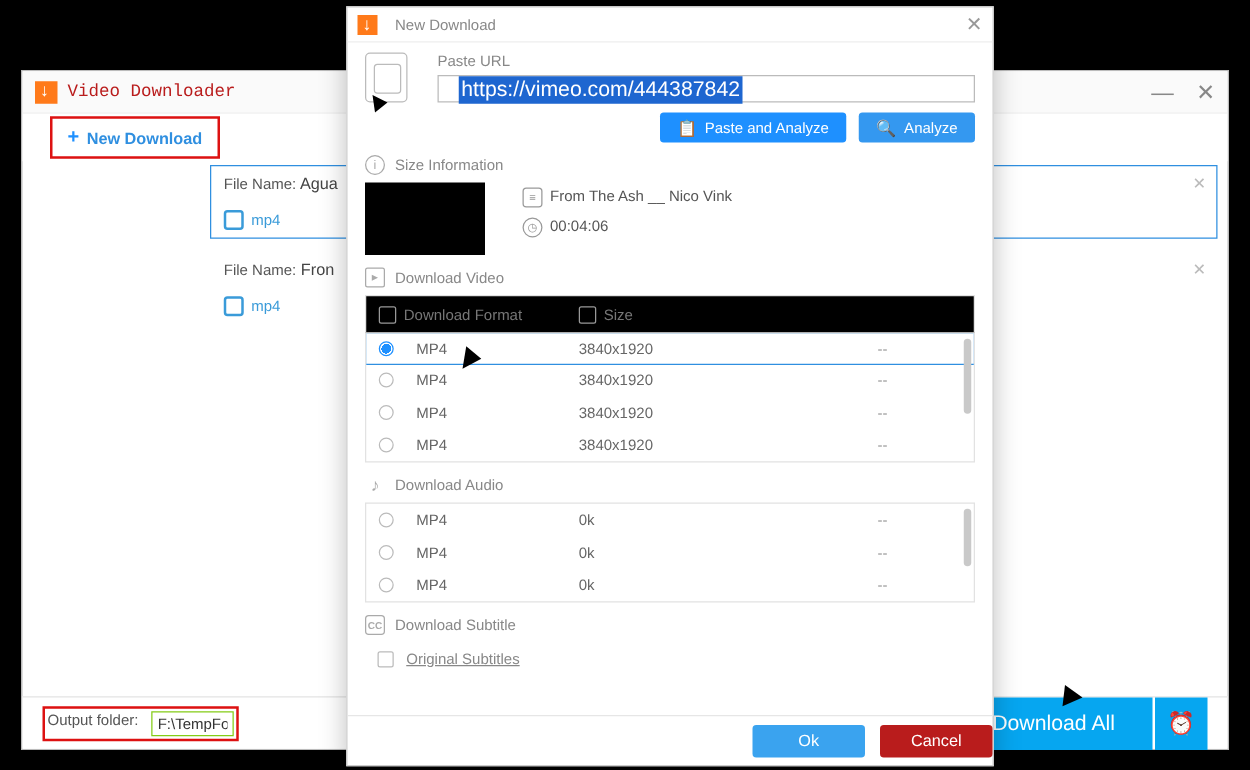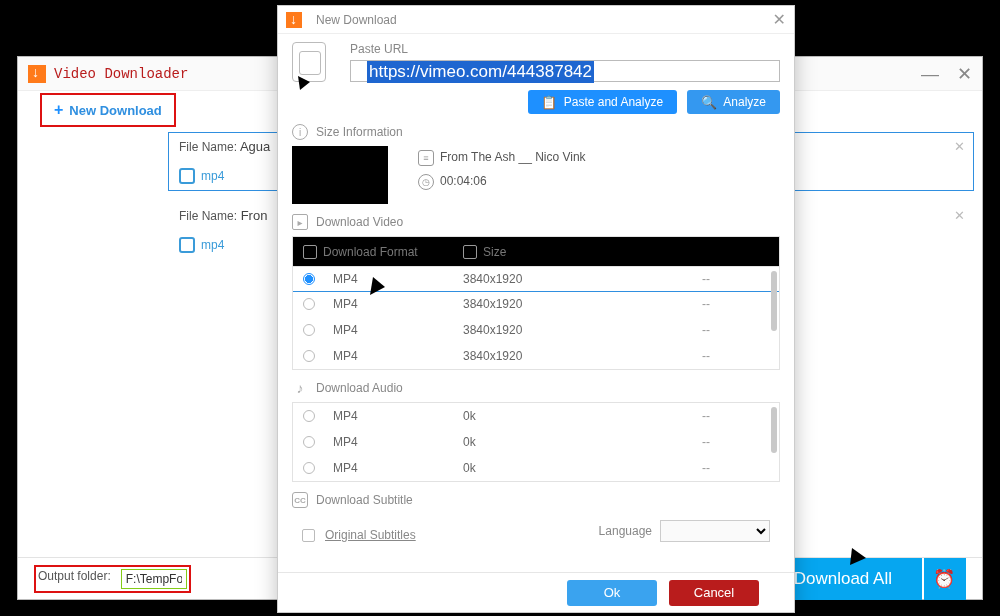--- a/index.html
+++ b/index.html
@@ -77,21 +77,21 @@
   .radio.on { border-color:#1e90ff; background:radial-gradient(circle,#1e90ff 0 55%,#fff 55% 100%); }
   .dl-row .c1 { width:130px; }
   .dl-row .c2 { width:180px; }
   .dl-row .c3 { flex:1; text-align:center; color:#999; }
   .scroll-thumb { position:absolute; right:2px; top:4px; width:6px; height:60px; background:#c9c9c9; border-radius:3px; }
 
   .sub-row { display:flex; align-items:flex-end; padding:6px 10px; font-size:12px; color:#888; }
   .chk { width:13px; height:13px; border:1.4px solid #bbb; border-radius:2px; margin-right:4px; }
   .lang-select { width:110px; height:22px; border:1px solid #ccc; background:#fafafa; }
 
-  .modal-footer { height:40px; border-top:1px solid #e6e6e6; display:flex; align-items:center; justify-content:flex-end; gap:12px; padding:0 35px; }
+  .modal-footer { height:40px; border-top:1px solid #e6e6e6; display:flex; align-items:center; justify-content:flex-end; gap:12px; padding:0 0; }
   .fbtn { height:26px; width:90px; border-radius:3px; display:flex; align-items:center; justify-content:center; font-size:13px; cursor:pointer; }
   .fbtn.ok { background:#3aa3ef; color:#fff; }
   .fbtn.cancel { background:#b91c1c; color:#fff; }
 
   
   .arrow { position:absolute; pointer-events:none; }
 
   .trash { color:#c33; font-size:16px; margin-left:180px; }
 </style>
 </head>
@@ -256,24 +256,20 @@
 
     <div class="section-head">
       <span class="sec-icon cc">CC</span>
       <span>Download Subtitle</span>
     </div>
     <div class="sub-row">
       <span style="display:flex;align-items:center;gap:6px">
         <span class="chk"></span>
         <span style="text-decoration:underline">Original Subtitles</span>
       </span>
-      <span style="margin-left:auto;display:flex;align-items:center;gap:8px">
-        <span>Language</span>
-        <select class="lang-select"></select>
-      </span>
     </div>
   </div>
 
   <div class="modal-footer">
     <div class="fbtn ok">Ok</div>
     <div class="fbtn cancel">Cancel</div>
   </div>
 </div>
 
 <svg class="arrow" style="left:160px;top:70px" width="170" height="50">

